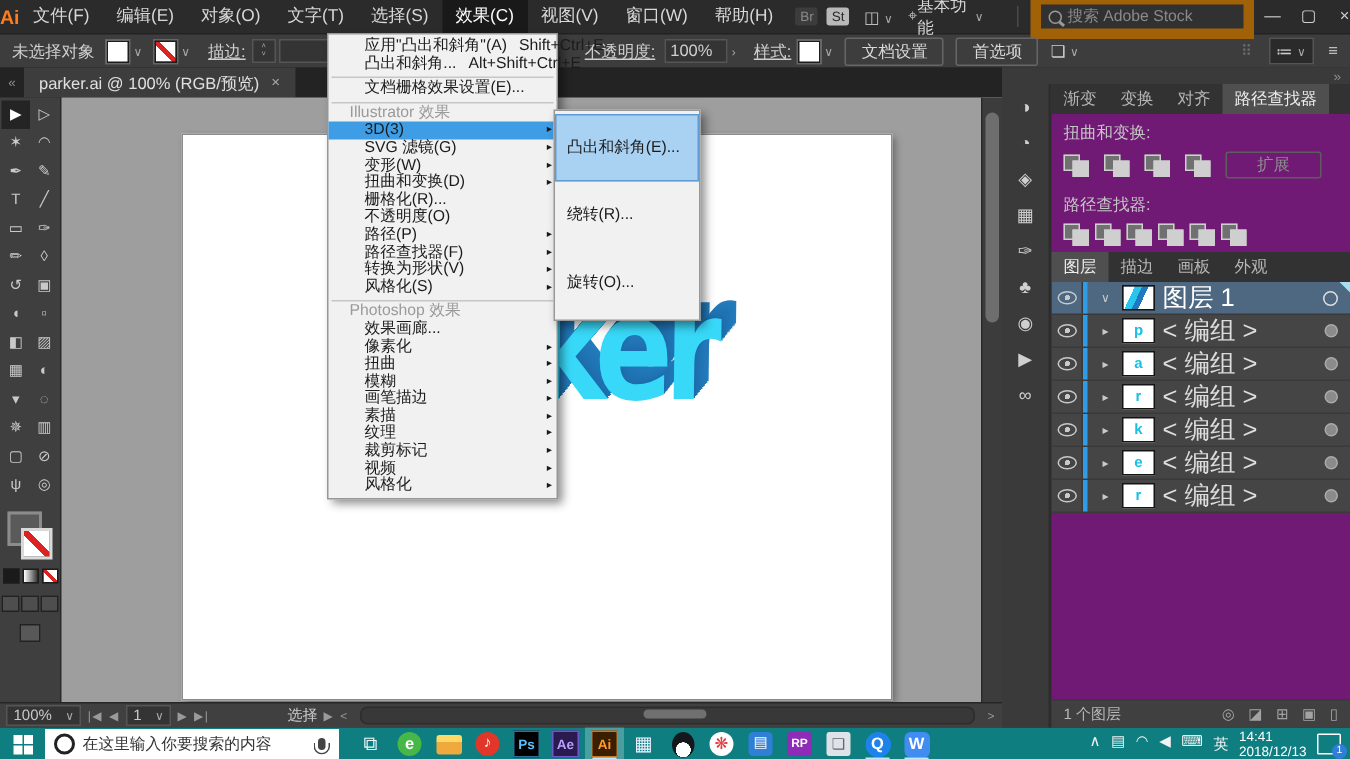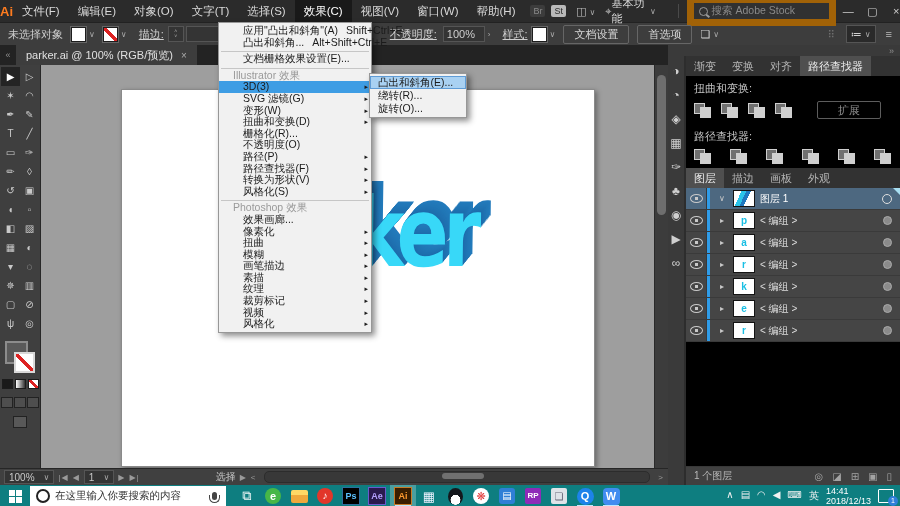--- a/index.html
+++ b/index.html
@@ -68,72 +68,72 @@
   .artboard{position:absolute;left:80px;top:24px;width:472px;height:376px;background:#fff;border:1px solid #8a8a8a;box-shadow:2px 2px 5px rgba(0,0,0,.35)}
   .word3d{position:absolute;left:313px;top:112px;font-family:"DejaVu Sans",sans-serif;font-weight:bold;font-size:96px;letter-spacing:-7px;color:#38d8f8;transform:scaleX(.8) skewX(-1deg);transform-origin:left top;
     text-shadow:1px -1px #1d6cac,2px -2px #1e6ead,3px -3px #1f70af,4px -4px #1f71b1,5px -5px #2073b2,6px -6px #2074b4,7px -7px #2176b5,8px -8px #2177b6,9px -9px #2278b8,10px -10px #2279b9,11px -11px #237abb,12px -12px #237bbc}
   .vscroll{position:absolute;right:0;top:0;width:13px;height:100%;background:#3c3c3c;border-left:1px solid #2a2a2a}
   .vthumb{position:absolute;left:2px;top:10px;width:9px;height:140px;background:#6e6e6e;border-radius:5px}
 
   
   .statusbar{height:16px;background:#404040;border-top:1px solid #262626;display:flex;align-items:center;font-size:10px;color:#c9c9c9;gap:4px;padding:0 4px}
   .sb-box{height:12px;background:#343434;border:1px solid #555;display:flex;align-items:center;padding:0 4px;gap:6px}
   .sb-nav{color:#9a9a9a;font-size:8px;letter-spacing:1px}
-  .sb-status{margin-left:72px}
+  .sb-status{margin-left:48px}
   .hscroll{flex:1;height:10px;background:#383838;border:1px solid #2c2c2c;border-radius:5px;position:relative;margin:0 4px}
   .hthumb{position:absolute;left:46%;top:1px;width:42px;height:6px;background:#707070;border-radius:3px}
 
   
   .right-col{width:232px;display:flex;flex-direction:column;background:#3a3a3a}
   .rc-top{height:11px;display:flex;align-items:center;justify-content:flex-end;padding-right:6px;color:#8f8f8f;font-size:9px}
   .rc-body{flex:1;display:flex;min-height:0}
   .dock{width:31px;background:#3a3a3a;border-right:1px solid #2d2d2d;display:flex;flex-direction:column;align-items:center;padding-top:3px}
   .dock-ic{height:24px;display:flex;align-items:center;justify-content:center;color:#cfcfcf;font-size:12px;width:100%}
-  .panelcol{flex:1;display:flex;flex-direction:column;background:#000000;border-left:1px solid #2d2d2d;min-height:0}
+  .panelcol{flex:1;display:flex;flex-direction:column;background:#701a75;border-left:1px solid #2d2d2d;min-height:0}
   .ptabs{display:flex;background:#323232;height:20px;align-items:stretch}
   .ptab{padding:0 8px;line-height:20px;font-size:11px;color:#b5b5b5;white-space:nowrap}
   .ptab.active{background:#4f4f4f;color:#ececec}
   .plabel{padding:5px 8px 2px;color:#c4c4c4;font-size:11px}
-  .pf-row{display:flex;align-items:center;gap:18px;padding:3px 8px 5px}
+  .pf-row{display:flex;align-items:center;gap:3px;padding:3px 8px 5px}
   .pf{width:18px;height:14px;position:relative}
   .pf i{position:absolute;width:9px;height:9px;border:1px solid #cfcfcf;background:#707070}
   .pf i.b{left:6px;top:4px;background:#cfcfcf}
   .expand-btn{margin-left:6px;width:62px;height:16px;border:1px solid #5d5d5d;border-radius:2px;color:#8d8d8d;text-align:center;line-height:16px;font-size:11px}
 
   .layers{flex:1;display:flex;flex-direction:column;min-height:0}
   .lrows{flex:1;overflow:hidden}
   .lrow{height:21px;display:flex;align-items:center;background:#454545;border-bottom:1px solid #3a3a3a;position:relative}
   .lrow.sel{background:#4d6880}
   .eyecell{width:20px;display:flex;justify-content:center;border-right:1px solid #393939;align-self:stretch;align-items:center}
   .eye{width:11px;height:7px;border-radius:50%;border:1px solid #c9c9c9;background:radial-gradient(circle 2px at 50% 50%,#c9c9c9 90%,transparent 91%)}
   .lbar{width:3px;align-self:stretch;background:#2f9ce8;margin-right:6px}
   .lchev{width:12px;color:#c9c9c9;font-size:8px;text-align:center}
   .lthumb{width:20px;height:15px;background:#fff;border:1px solid #141414;margin:0 5px;display:flex;align-items:center;justify-content:center;color:#19bfe4;font-weight:bold;font-size:10px;line-height:15px}
   .lthumb.img{background:linear-gradient(115deg,#fff 28%,#2bc4ea 28%,#2bc4ea 46%,#1f78c0 46%,#1f78c0 62%,#fff 62%)}
-  .llabel{font-size:10px;color:#dcdcdc}
+  .llabel{font-size:17px;color:#dcdcdc}
   .lrow.sel .llabel{color:#fff}
   .ltarget{margin-left:auto;margin-right:8px;width:7px;height:7px;border:1px solid #aaa;border-radius:50%;background:#8b8b8b}
   .lrow.sel .ltarget{width:8px;height:8px;background:transparent;border-color:#dfdfdf}
   .lrow.sel::after{content:'';position:absolute;right:0;top:0;border-style:solid;border-width:0 7px 7px 0;border-color:transparent #a9dff2 transparent transparent}
   .lfooter{height:18px;border-top:1px solid #383838;display:flex;align-items:center;padding:0 8px;color:#b9b9b9;font-size:10px;background:#404040}
   .lf-icons{margin-left:auto;display:flex;gap:9px;font-size:10px;color:#a3a3a3}
 
   
   .menu{position:absolute;background:#f1f1f1;border:1px solid #979797;box-shadow:3px 3px 6px rgba(0,0,0,.45);z-index:50;color:#1b1b1b;font-size:10.5px;padding:2px 0}
   .effects-menu{left:218px;top:22px;width:152px}
   .m-row{display:flex;align-items:center;height:11.6px;line-height:11.6px;padding:0 6px 0 24px;position:relative;white-space:nowrap}
   .m-row .m-short{margin-left:auto;padding-left:8px}
   .m-row .m-arrow{display:none;position:absolute;right:3px;font-size:7px}
   .m-row.sub .m-arrow{display:block}
   .m-row.t-sep{height:5px;padding:0 2px}
   .m-row.t-sep::before{content:'';width:100%;height:1px;background:#c6c6c6;margin-top:2px}
   .m-row.t-head{color:#9a9a9a;padding-left:14px}
   .m-row.hl{background:#3e9de4}
   .submenu-3d{left:369px;top:73px;width:96px}
-  .sm-row{height:13px;line-height:13px;padding:0 8px;white-space:nowrap}
+  .sm-row{height:13px;line-height:13px;padding:16px 8px;white-space:nowrap}
   .sm-row.hl{background:#a9d1f2;outline:1px solid #5f9cd6;outline-offset:-1px}
 
   
   .taskbar{height:22px;background:#0e7e80;display:flex;align-items:center;color:#fff}
   .start{width:30px;height:22px;display:flex;align-items:center;justify-content:center}
   .winlogo{display:grid;grid-template-columns:6px 6px;grid-template-rows:6px 6px;gap:1px}
   .winlogo i{background:#fff}
   .tsearch{width:184px;height:20px;background:#fff;display:flex;align-items:center;color:#333;font-size:10.5px;padding:0 6px;gap:5px}
   .cortana{width:10px;height:10px;border:2px solid #222;border-radius:50%;flex:none}
   .tsearch .ph{flex:1;white-space:nowrap;overflow:hidden}

